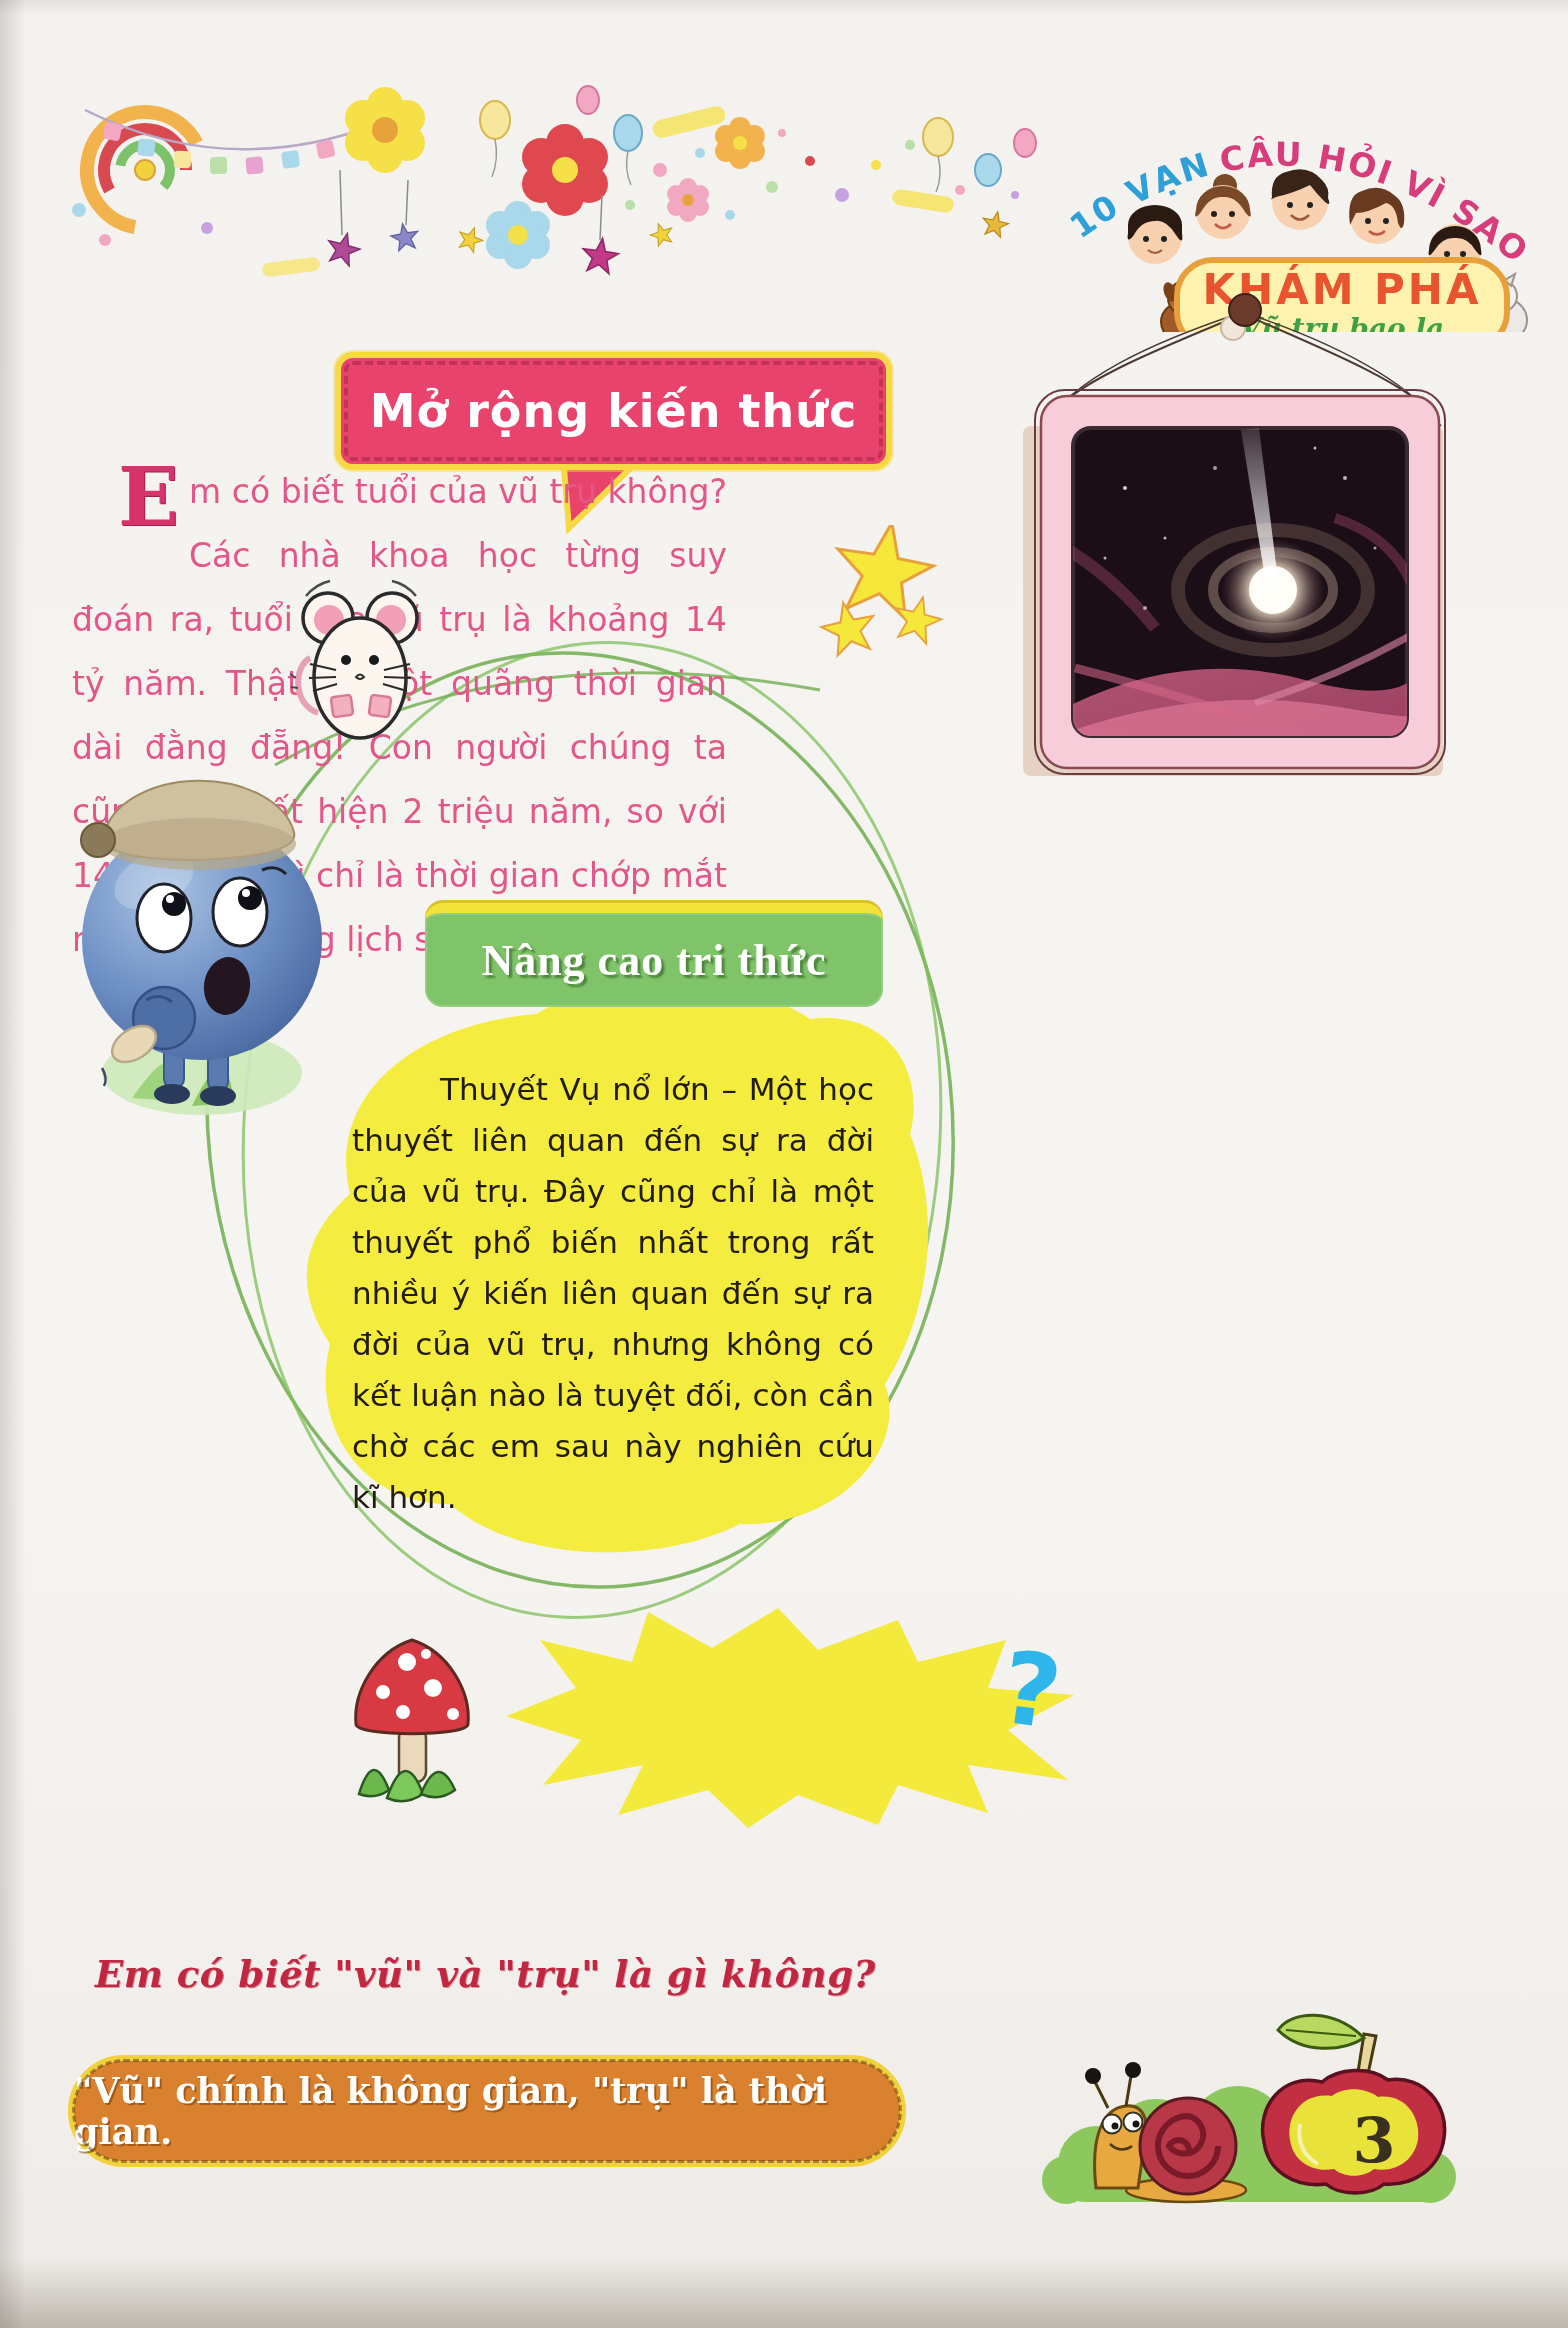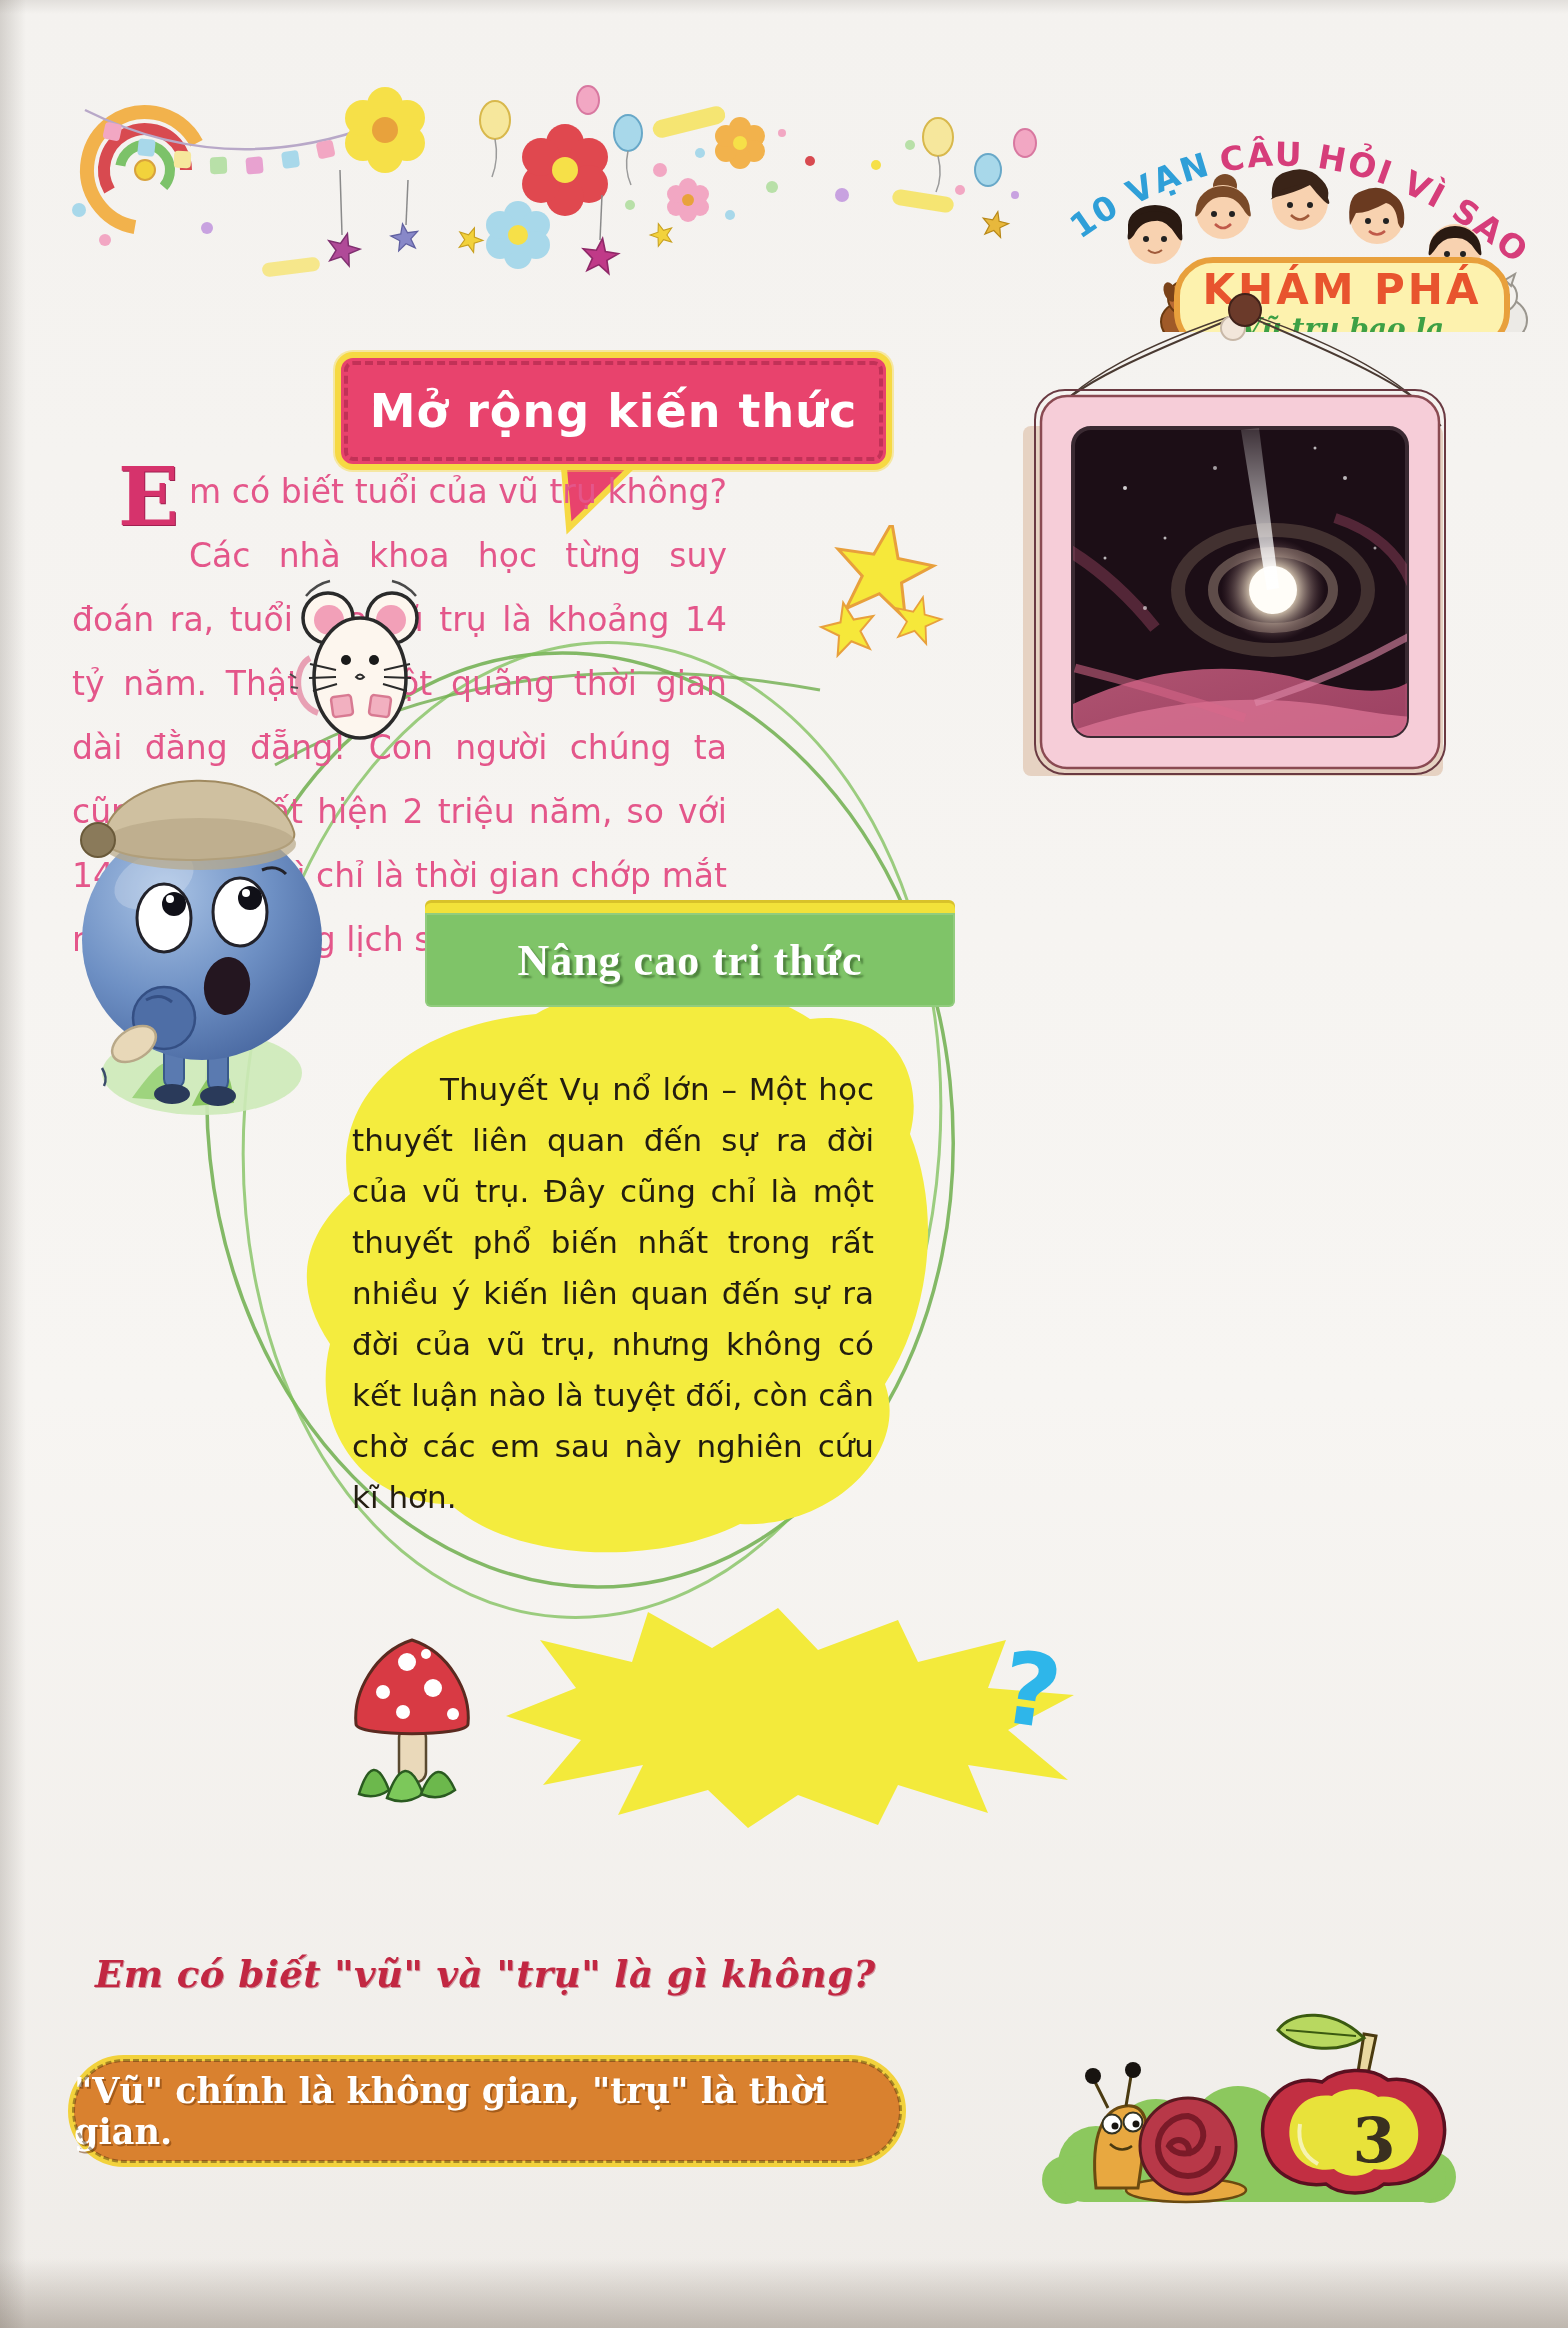--- a/index.html
+++ b/index.html
@@ -25,21 +25,21 @@
     left:72px;top:460px;width:655px;z-index:4;
     color:#e4568a;font-size:33px;line-height:64px;text-align:justify;
   }
   .para1 .dropcap{
     float:left;font-family:"DejaVu Serif","Liberation Serif",serif;
     font-weight:700;font-size:80px;line-height:58px;color:#d6336c;
     margin:8px 10px 0 46px;text-shadow:1px 1px 0 #a02050;
   }
   
   .green-banner{
-    left:425px;top:903px;width:530px;height:94px;border-radius:6px;
+    left:425px;top:903px;width:458px;height:94px;border-radius:18px;
     background:#7fc468;border-top:10px solid #f2e23a;
     box-shadow:0 -3px 0 #d8c22a, inset 0 0 0 2px rgba(255,255,255,.15);
     display:flex;align-items:center;justify-content:center;z-index:6;
   }
   .green-banner span{
     font-family:"Liberation Serif","DejaVu Serif",serif;font-weight:700;
     color:#fff;font-size:44px;letter-spacing:1px;
     text-shadow:3px 3px 2px rgba(40,80,30,.55);
   }
   

